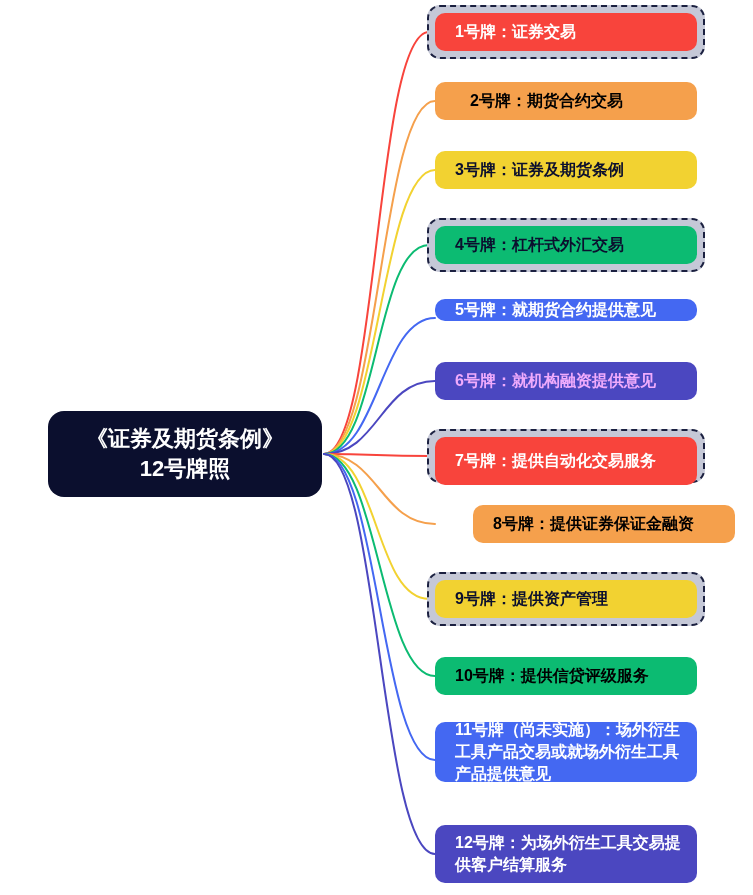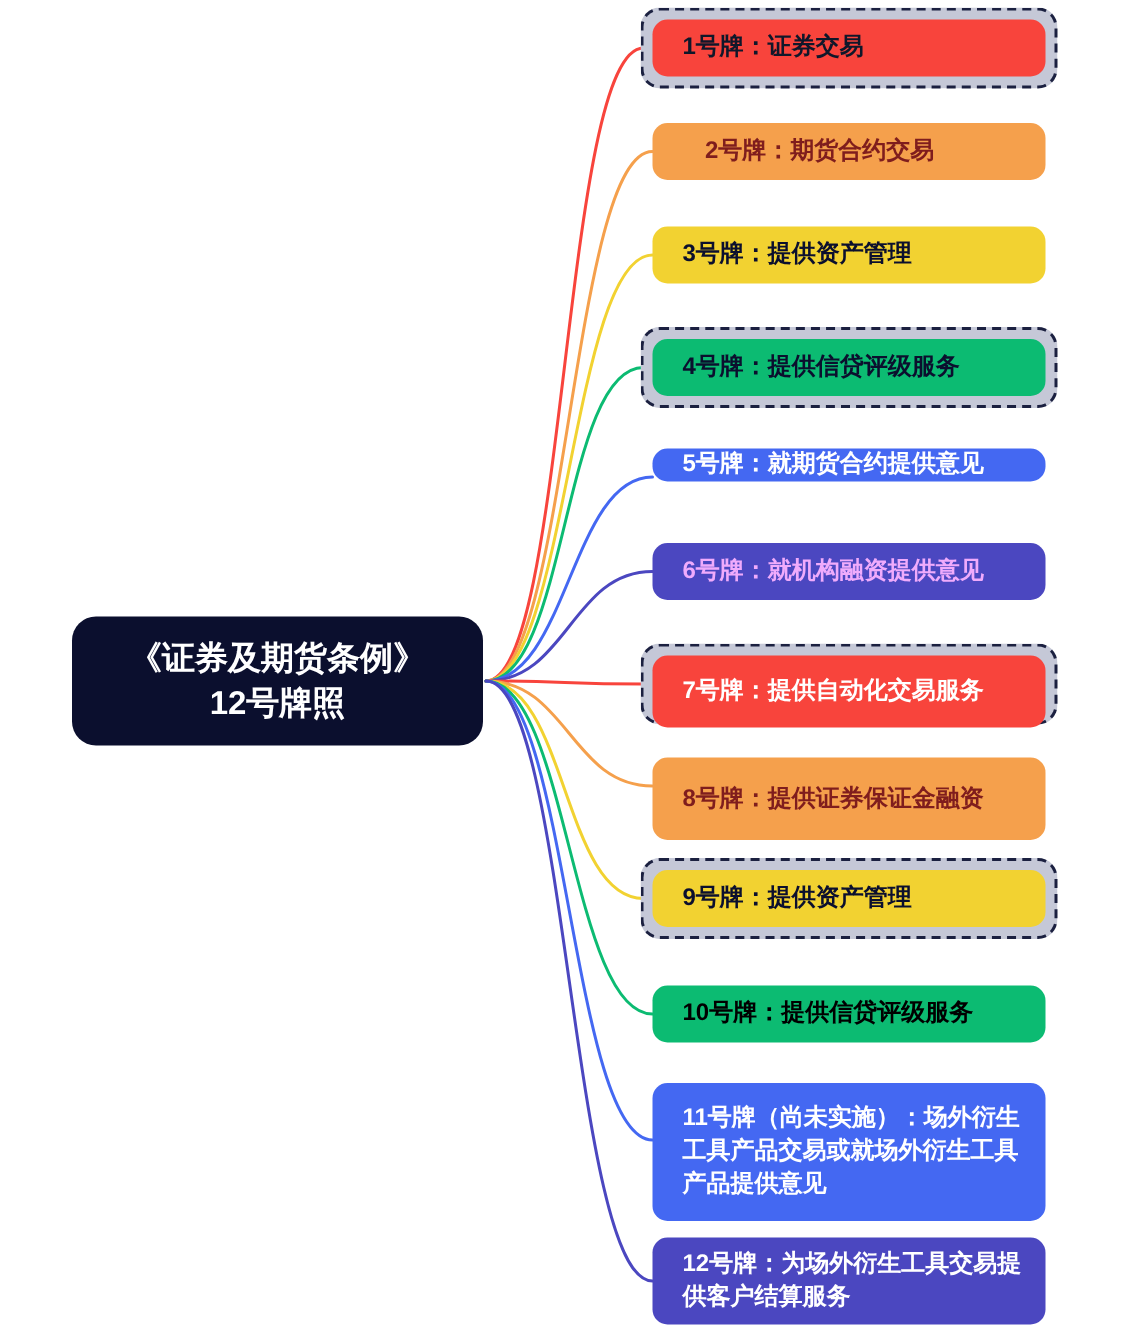--- a/index.html
+++ b/index.html
@@ -76,29 +76,29 @@
       <path d="M 324 454 C 378 454 375 599 429 599" fill="none" stroke="#f2d231" stroke-width="2" stroke-linecap="round"></path>
       <path d="M 324 454 C 378 454 381 676 435 676" fill="none" stroke="#0cbb72" stroke-width="2" stroke-linecap="round"></path>
       <path d="M 324 454 C 378 454 381 760 435 760" fill="none" stroke="#4468f2" stroke-width="2" stroke-linecap="round"></path>
       <path d="M 324 454 C 378 454 381 854 435 854" fill="none" stroke="#4b47c0" stroke-width="2" stroke-linecap="round"></path>
     </svg>
   <div class="root-node" style="background: rgb(11, 15, 46); color: rgb(255, 255, 255); justify-content: flex-end;">
     <span>《证券及期货条例》12号牌照</span>
   </div>
   <div id="branch-layer">
       <div class="sel-underlay" style="left: 427px; top: 5px; width: 278px; height: 54px; background: rgb(197, 200, 215); border-color: rgb(27, 32, 64);"></div>
-      <div class="branch-node" style="top: 13px; height: 38px; background: rgb(248, 68, 60); color: #0f172a;">1号牌：证券交易</div>
-      <div class="branch-node" style="top: 82px; height: 38px; background: rgb(245, 160, 76); color: #7f1d1d; padding-left: 35px;">2号牌：期货合约交易</div>
-      <div class="branch-node" style="top: 151px; height: 38px; background: rgb(242, 210, 49); color: rgb(11, 15, 46);">3号牌：提供资产管理</div>
+      <div class="branch-node" style="top: 13px; height: 38px; background: rgb(248, 68, 60); color: #ffffff;">1号牌：证券交易</div>
+      <div class="branch-node" style="top: 82px; height: 38px; background: rgb(245, 160, 76); color: #000000; padding-left: 35px;">2号牌：期货合约交易</div>
+      <div class="branch-node" style="top: 151px; height: 38px; background: rgb(242, 210, 49); color: rgb(11, 15, 46);">3号牌：证券及期货条例</div>
       <div class="sel-underlay" style="left: 427px; top: 218px; width: 278px; height: 54px; background: rgb(197, 200, 215); border-color: rgb(27, 32, 64);"></div>
-      <div class="branch-node" style="top: 226px; height: 38px; background: rgb(12, 187, 114); color: rgb(11, 15, 46);">4号牌：提供信贷评级服务</div>
+      <div class="branch-node" style="top: 226px; height: 38px; background: rgb(12, 187, 114); color: rgb(11, 15, 46);">4号牌：杠杆式外汇交易</div>
       <div class="branch-node" style="top: 299px; height: 22px; background: rgb(68, 104, 242); color: rgb(255, 255, 255);">5号牌：就期货合约提供意见</div>
       <div class="branch-node" style="top: 362px; height: 38px; background: rgb(75, 71, 192); color: #f0abfc;">6号牌：就机构融资提供意见</div>
       <div class="sel-underlay" style="left: 427px; top: 429px; width: 278px; height: 54px; background: rgb(197, 200, 215); border-color: rgb(27, 32, 64);"></div>
       <div class="branch-node" style="top: 437px; height: 48px; background: rgb(248, 68, 60); color: rgb(255, 255, 255);">7号牌：提供自动化交易服务</div>
-      <div class="branch-node" style="top: 505px; height: 55px; background: rgb(245, 160, 76); color: #7f1d1d;">8号牌：提供证券保证金融资</div>
+      <div class="branch-node" style="top: 505px; height: 38px; background: rgb(245, 160, 76); color: #000000; margin-left: 38px;">8号牌：提供证券保证金融资</div>
       <div class="sel-underlay" style="left: 427px; top: 572px; width: 278px; height: 54px; background: rgb(197, 200, 215); border-color: rgb(27, 32, 64);"></div>
       <div class="branch-node" style="top: 580px; height: 38px; background: rgb(242, 210, 49); color: rgb(11, 15, 46);">9号牌：提供资产管理</div>
       <div class="branch-node" style="top: 657px; height: 38px; background: rgb(12, 187, 114); color: #000000;">10号牌：提供信贷评级服务</div>
-      <div class="branch-node" style="top: 722px; height: 92px; background: rgb(68, 104, 242); color: rgb(255, 255, 255);">11号牌（尚未实施）：场外衍生工具产品交易或就场外衍生工具产品提供意见</div>
+      <div class="branch-node" style="top: 722px; height: 60px; background: rgb(68, 104, 242); color: rgb(255, 255, 255);">11号牌（尚未实施）：场外衍生工具产品交易或就场外衍生工具产品提供意见</div>
       <div class="branch-node" style="top: 825px; height: 58px; background: rgb(75, 71, 192); color: rgb(255, 255, 255);">12号牌：为场外衍生工具交易提供客户结算服务</div>
     </div>
 </div>
 
 </body></html>

